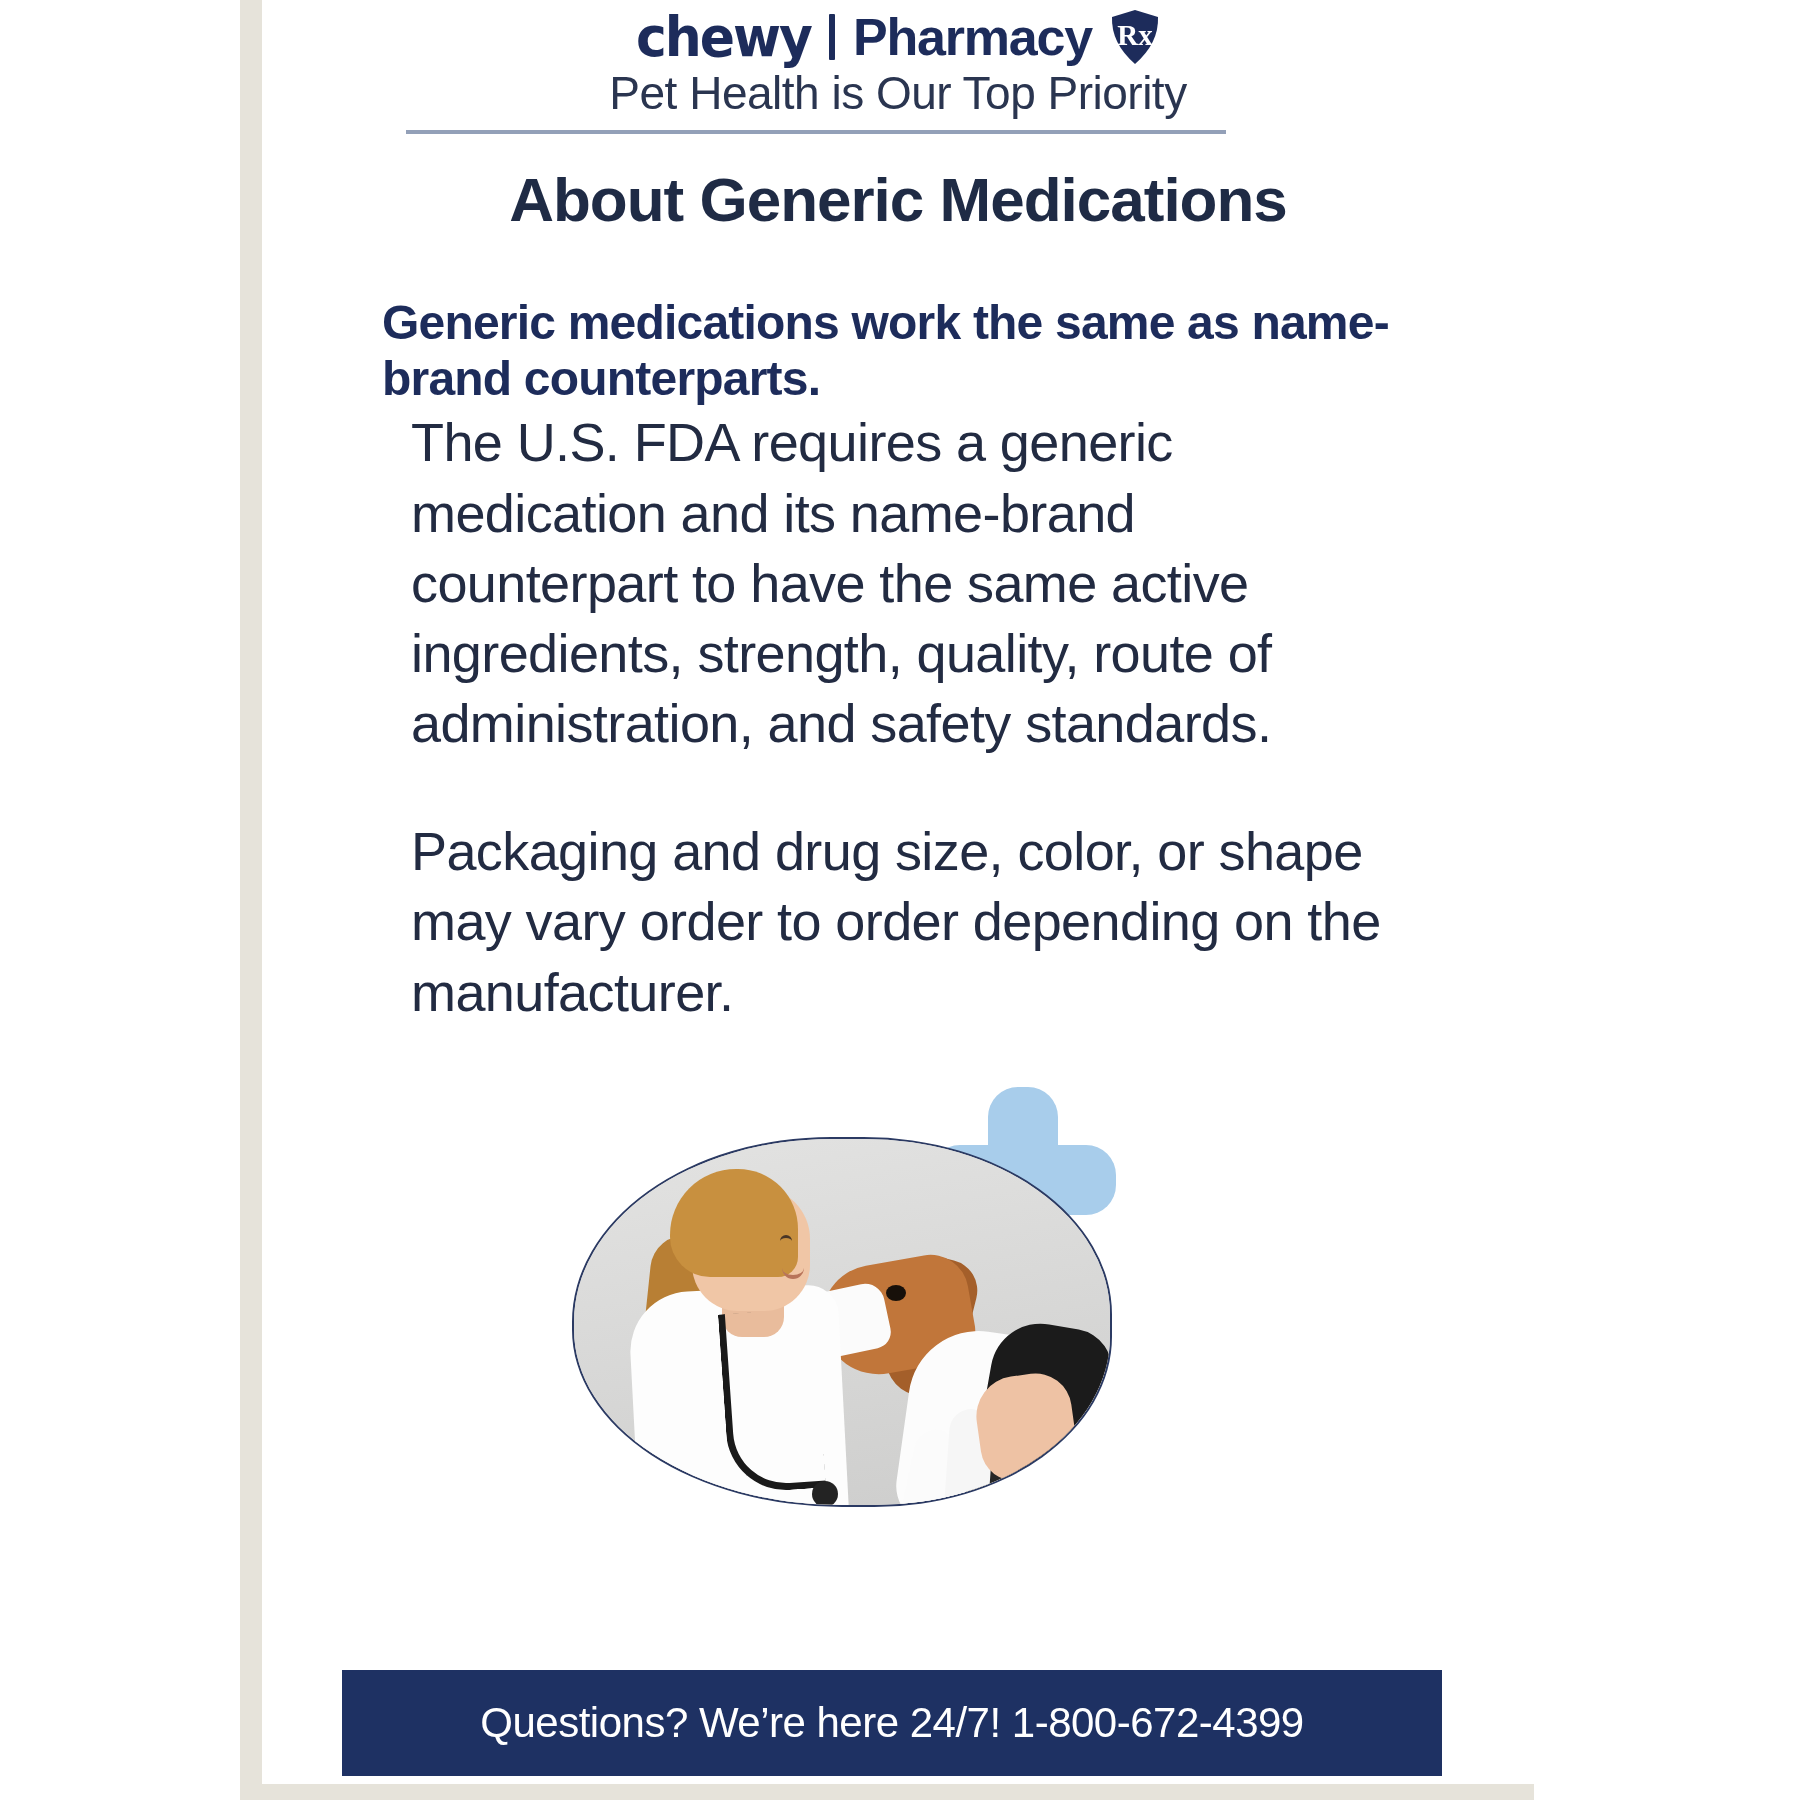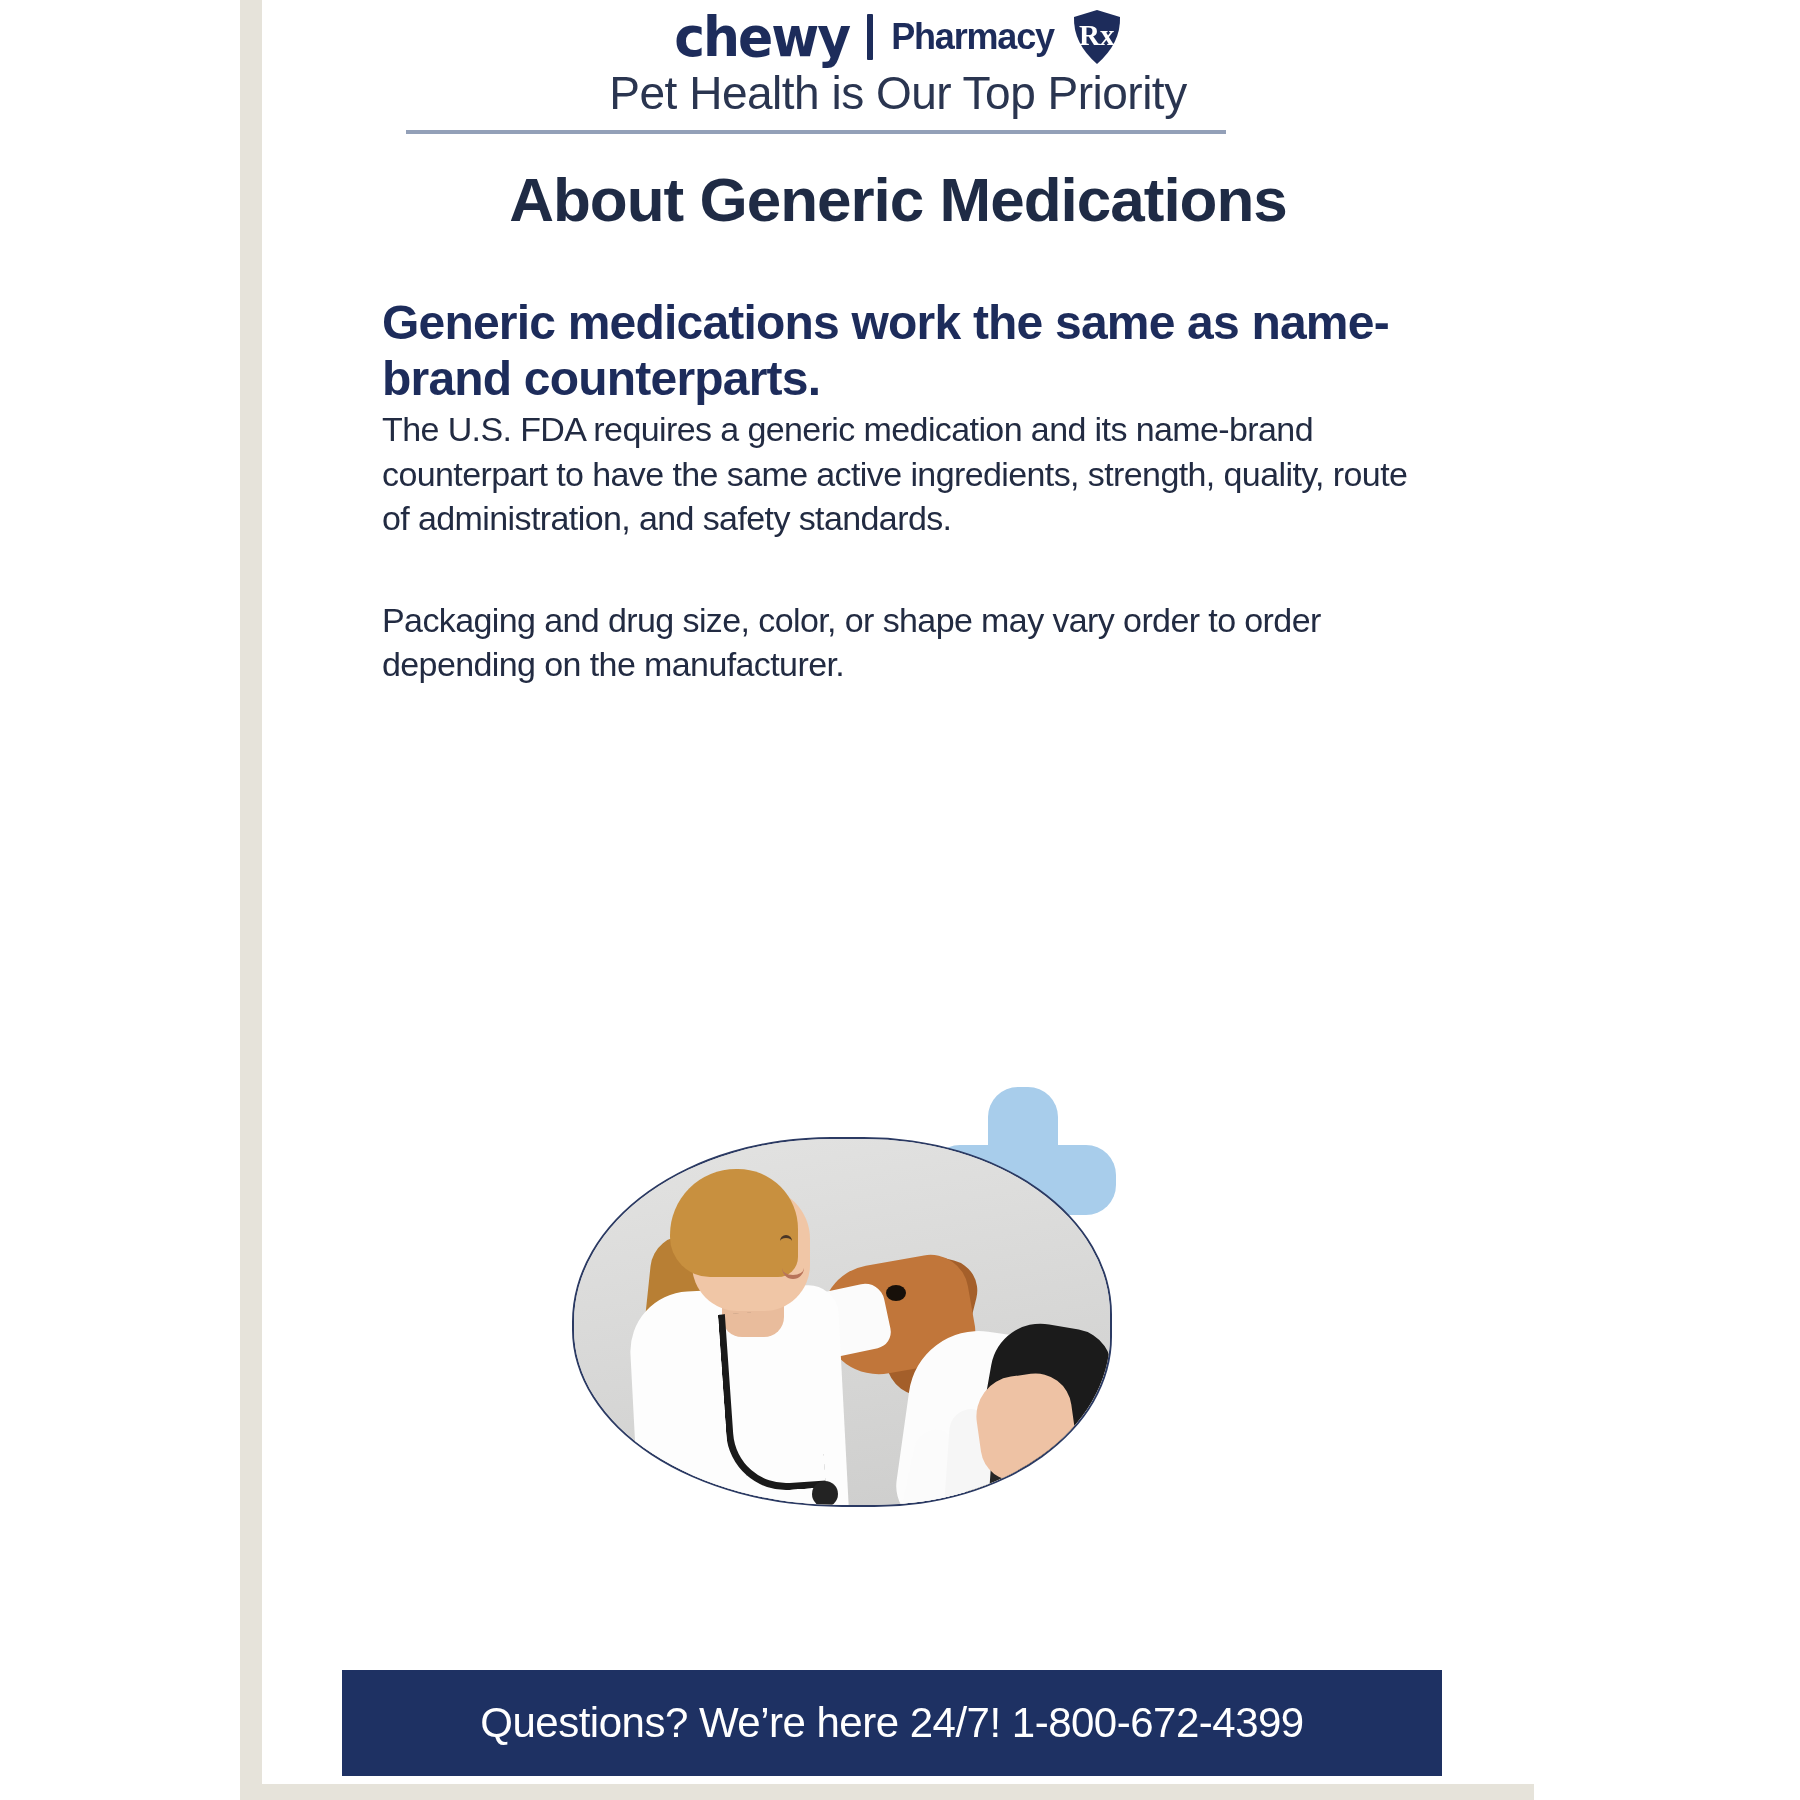--- a/index.html
+++ b/index.html
@@ -48,21 +48,21 @@
     font-style:normal;
   }
   .brand-pipe{
     width:6px; height:46px;
     background:#1d2c5b;
     border-radius:1px;
   }
   .pharmacy-word{
     font-family:"Liberation Sans", sans-serif;
     font-weight:bold;
-    font-size:36px;
+    font-size:52px;
     letter-spacing:-1.2px;
     color:#1d2c5b;
     line-height:1;
   }
   .rx-shield{
     position:relative;
     width:50px; height:56px;
     display:flex; align-items:center; justify-content:center;
   }
   .rx-shield svg{ position:absolute; left:0; top:0; }
@@ -112,24 +112,25 @@
   }
   .b-head{
     font-weight:bold;
     font-size:48px;
     line-height:1.17;
     color:#1d2c5b;
     letter-spacing:-0.8px;
   }
   .b-text{
     font-weight:400;
-    font-size:34px;
+    font-size:54px;
     line-height:1.30;
     color:#222b42;
     letter-spacing:-0.6px;
+    margin-left:29px;
   }
   .block-gap{ height:58px; }
 
   
   .hero{
     position:absolute;
     left:270px; top:1075px;
     width:620px; height:430px;
   }
   .cross{

